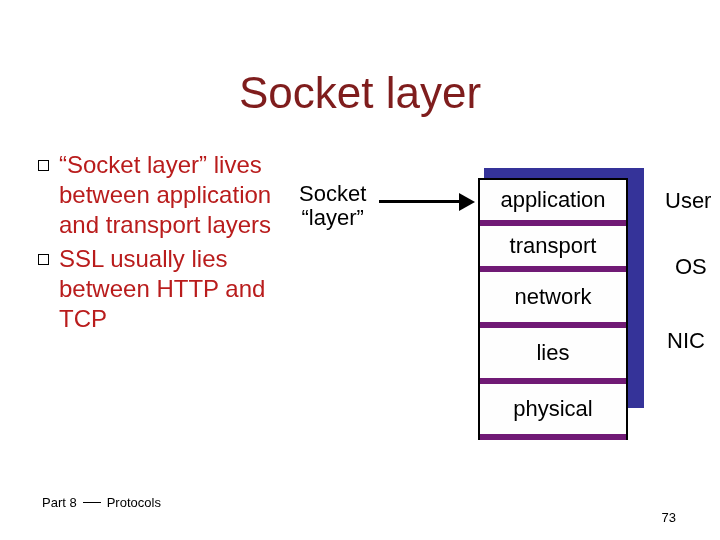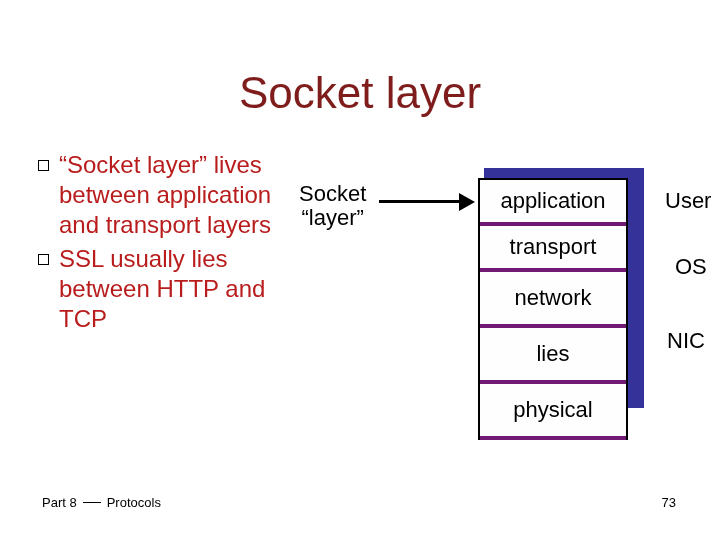--- a/index.html
+++ b/index.html
@@ -87,21 +87,21 @@
   }
   .stack {
     position: absolute;
     top: 178px;
     left: 478px;
     width: 150px;
     border: 2px solid #000;
     border-bottom: none;
   }
   .layer {
-    border-bottom: 4px solid #701a75;
+    border-bottom: 6px solid #701a75;
     background: #fefefe;
     text-align: center;
     font-size: 22px;
     color: #000;
     display: flex;
     align-items: center;
     justify-content: center;
   }
   .layer.tall { height: 46px; }
   .layer.short { height: 56px; }
@@ -131,21 +131,21 @@
   }
   .emdash {
     display: inline-block;
     width: 18px; height: 1px;
     background: #000;
     vertical-align: middle;
   }
   .footer-right {
     position: absolute;
     right: 44px;
-    bottom: 30px;
+    bottom: 15px;
     font-size: 13px;
     color: #000;
     font-family: Arial, sans-serif;
   }
 </style>
 </head>
 <body>
 
 <div class="title">Socket layer</div>
 

